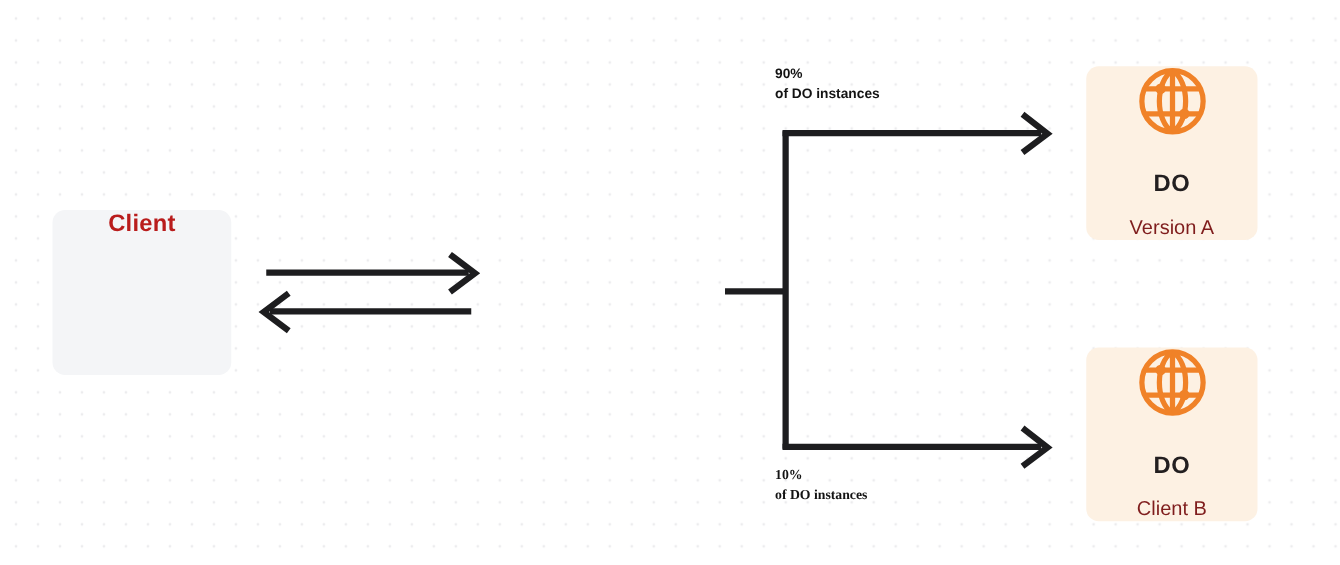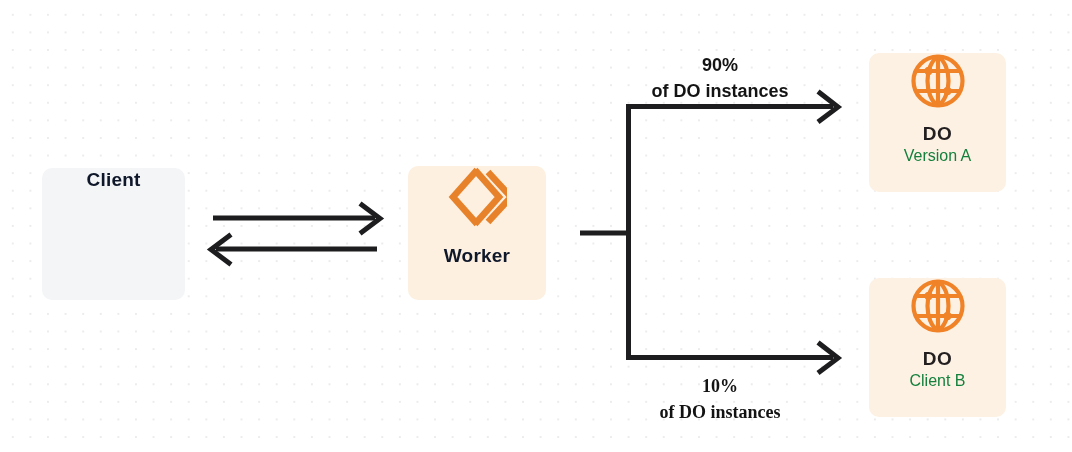--- a/index.html
+++ b/index.html
@@ -20,21 +20,21 @@
     background-color: #ffffff;
     background-image: radial-gradient(circle, #ececee 1.15px, rgba(255,255,255,0) 1.3px);
     background-size: 17.6px 17.6px;
     background-position: 4px 6px;
   }
   .node {
     position: absolute;
     display: flex;
     flex-direction: column;
     align-items: center;
-    justify-content: flex-start;
+    justify-content: space-between;
     border-radius: 10px;
     box-sizing: border-box;
   }
   .node-client {
     left: 42px;
     top: 168px;
     width: 143px;
     height: 132px;
     background: #f4f5f7;
   }
@@ -55,56 +55,55 @@
   .node-do-b {
     left: 869px;
     top: 278px;
     width: 137px;
     height: 139px;
     background: #fdf1e3;
   }
   .node-title {
     font-size: 19px;
     font-weight: bold;
-    color: #0f172a;
+    color: #b91c1c;
     letter-spacing: 0.2px;
     line-height: 1.25;
   }
   .node-title-do {
     font-size: 19px;
     font-weight: bold;
     color: #231f20;
     letter-spacing: 0.4px;
   }
   .node-sub {
     font-size: 16px;
     font-weight: normal;
-    color: #15803d;
+    color: #7f1d1d;
     margin-top: 2px;
   }
   .node-icon {
     display: block;
     margin-bottom: 12px;
   }
   .node-icon-do {
     display: block;
     margin-bottom: 10px;
   }
   .edge-svg {
     position: absolute;
     left: 0;
     top: 0;
     width: 1072px;
     height: 452px;
     pointer-events: none;
   }
   .edge-label {
     position: absolute;
-    text-align: center;
-    font-size: 18px;
+    font-size: 11px;
     font-weight: bold;
     color: #131313;
     line-height: 1.45;
     white-space: nowrap;
   }
   .edge-label-top {
     left: 620px;
     top: 52px;
     width: 200px;
   }
@@ -155,33 +154,20 @@
 
   <div class="edge-label edge-label-bottom">
     <div>10%</div>
     <div>of DO instances</div>
   </div>
 
   <div class="node node-client">
     <div class="node-title">Client</div>
   </div>
 
-  <div class="node node-worker">
-    <span class="node-icon">
-      <svg width="60" height="62" viewBox="0 0 60 62" xmlns="http://www.w3.org/2000/svg">
-
-        <polyline points="30,4 6,31 30,58" fill="none" stroke="#e8822a" stroke-width="6.5" stroke-linecap="butt" stroke-linejoin="miter"></polyline>
-
-        <polyline points="28,4 52,31 28,58" fill="none" stroke="#e8822a" stroke-width="6.5" stroke-linecap="butt" stroke-linejoin="miter"></polyline>
-
-        <polyline points="41,6 64,31 41,56" fill="none" stroke="#e8822a" stroke-width="6.5" stroke-linecap="butt" stroke-linejoin="miter"></polyline>
-      </svg>
-    </span>
-    <div class="node-title">Worker</div>
-  </div>
 
   <div class="node node-do-a">
     <span class="node-icon-do">
       <svg width="56" height="56" viewBox="0 0 56 56" xmlns="http://www.w3.org/2000/svg">
         <g fill="none" stroke="#f08228" stroke-width="4.2">
           <circle cx="28" cy="28" r="24.5"></circle>
           <line x1="28" y1="3.5" x2="28" y2="52.5"></line>
           <line x1="5.5" y1="18" x2="50.5" y2="18"></line>
           <line x1="5.5" y1="38" x2="50.5" y2="38"></line>
           <path d="M28 3.5 C 14 12, 14 44, 28 52.5"></path>

